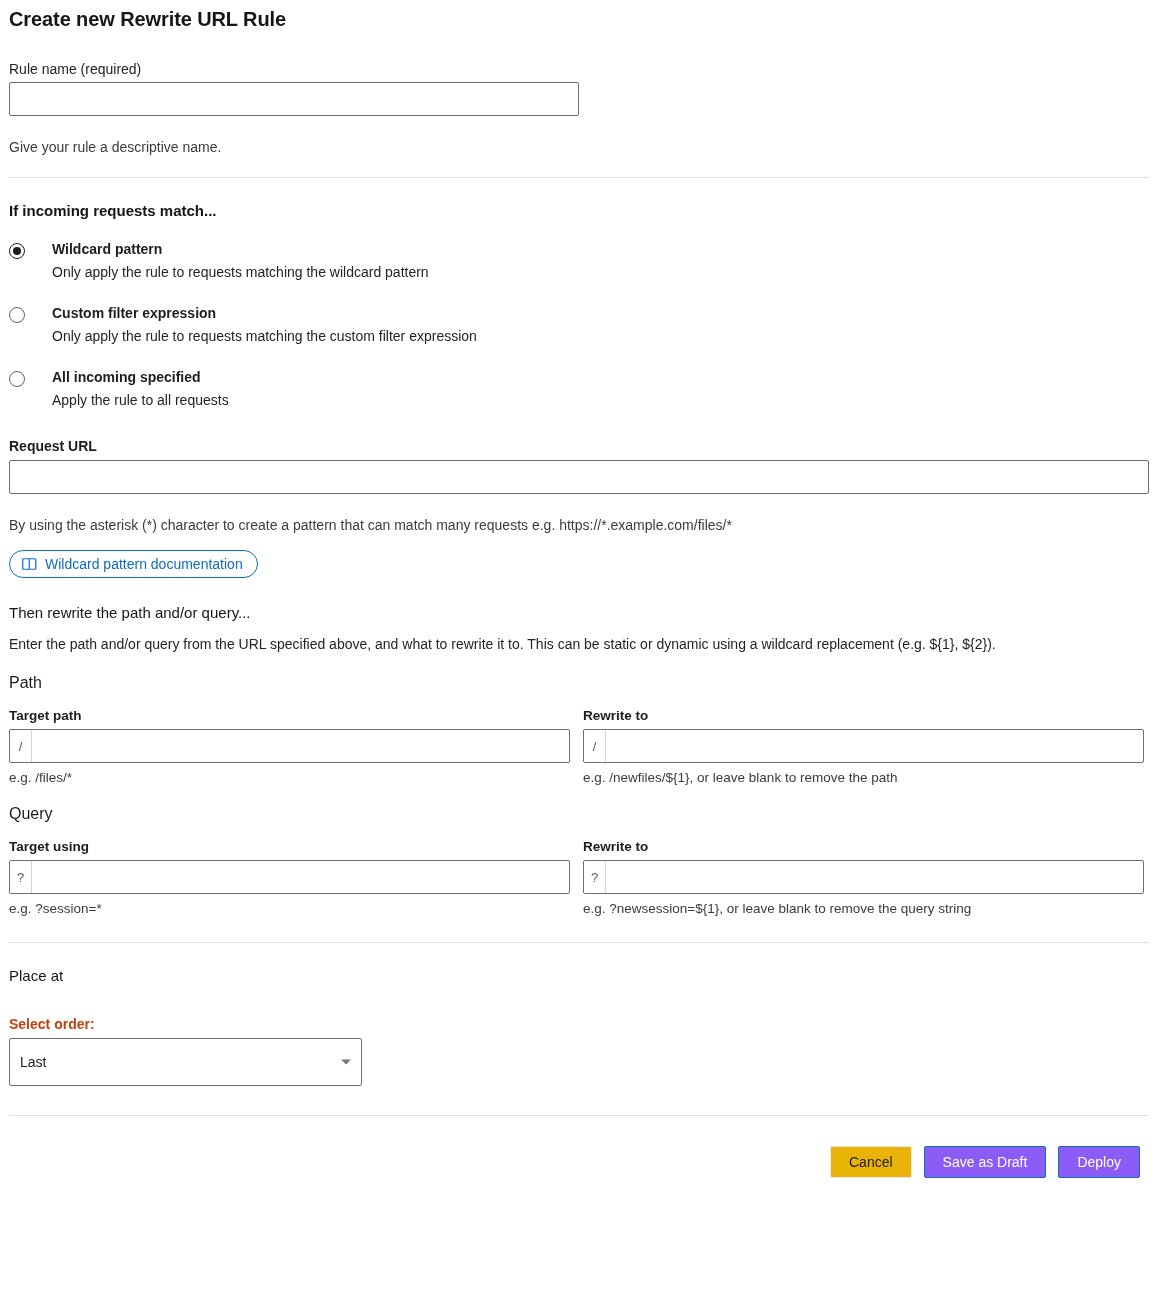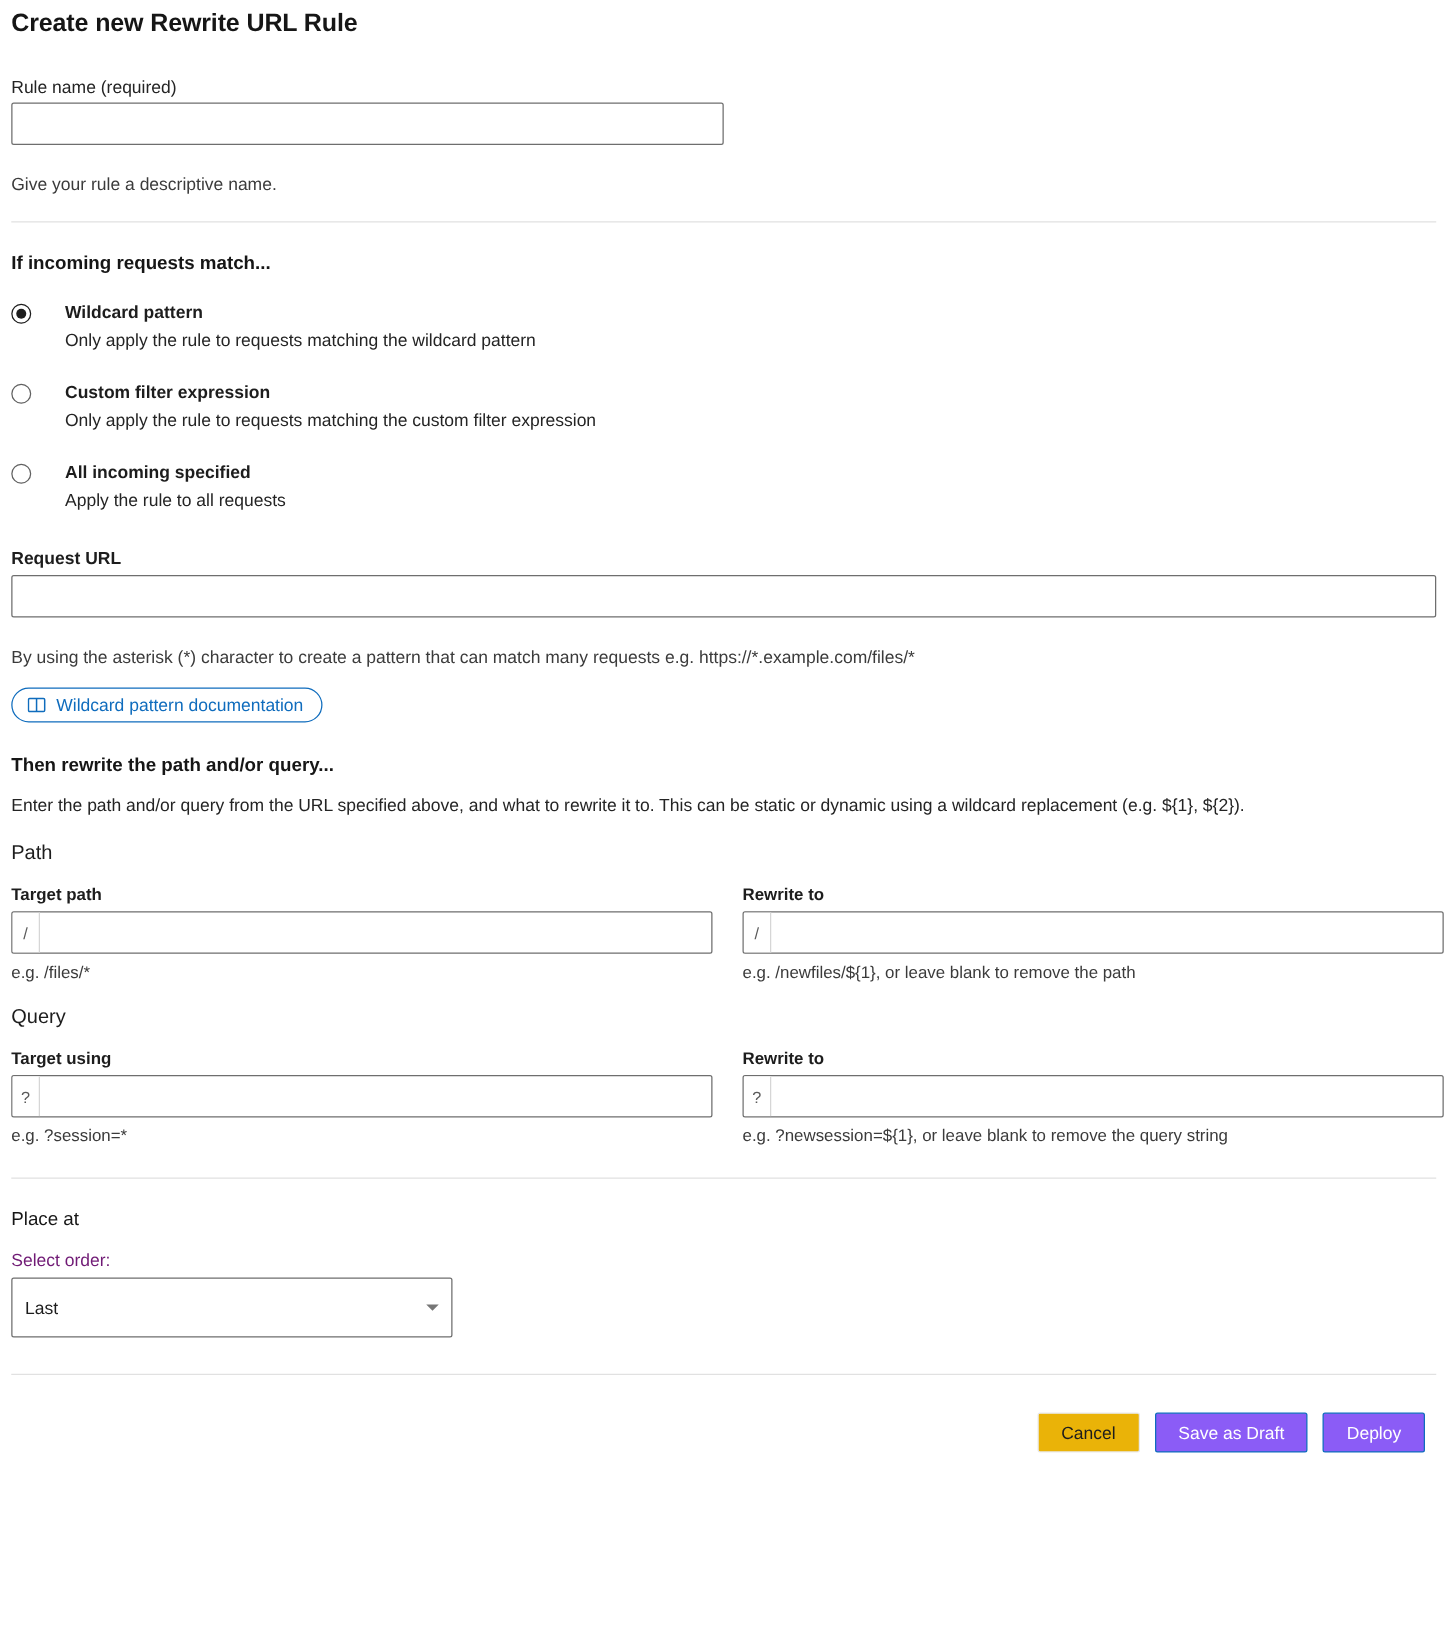--- a/index.html
+++ b/index.html
@@ -115,39 +115,39 @@
     padding: 5px 14px 5px 12px;
     margin-top: 17px;
     color: #0f6cbd;
     font-size: 14px;
     cursor: pointer;
     background: #fff;
   }
   .doc-link svg { display: block; }
   .h-sub {
     font-size: 15px;
-    font-weight: bold;
+    font-weight: normal;
     color: #161616;
     margin-top: 26px;
   }
   .para {
     font-size: 14px;
     color: #242424;
     margin-top: 13px;
     line-height: 20px;
   }
   .sub-head {
     font-size: 16px;
     color: #1d1d1d;
     margin-top: 20px;
     margin-bottom: 0;
   }
   .cols {
     display: flex;
-    gap: 15px;
+    gap: 4px;
     margin-top: 16px;
   }
   .col { width: 570px; flex: 0 0 570px; }
   .col + .col { margin-left: 0; }
   .col-label {
     font-size: 13.5px;
     font-weight: bold;
     color: #1d1d1d;
     margin-bottom: 6px;
   }
@@ -187,23 +187,24 @@
     margin-top: 7px;
   }
   .place-head {
     font-size: 15px;
     font-weight: normal;
     color: #161616;
     margin-top: 24px;
   }
   .select-label {
     font-size: 14px;
-    color: #701a75;
-    margin-top: 16px;
+    color: #c2410c;
+    margin-top: 32px;
     margin-bottom: 6px;
+    font-weight: bold;
   }
   .select-box {
     width: 353px;
     height: 48px;
     border: 1px solid #6e6e6e;
     border-radius: 2px;
     background: #fff;
     display: flex;
     align-items: center;
     padding: 0 10px;

